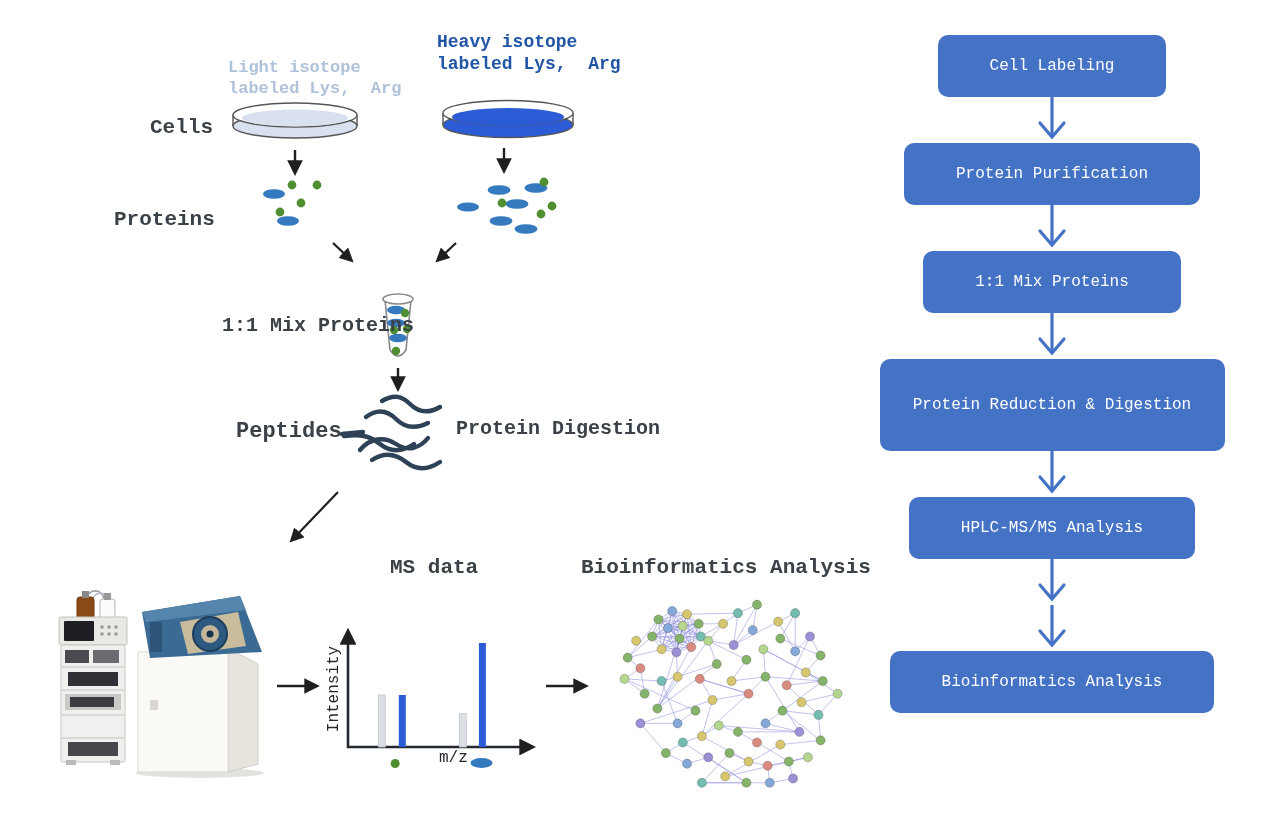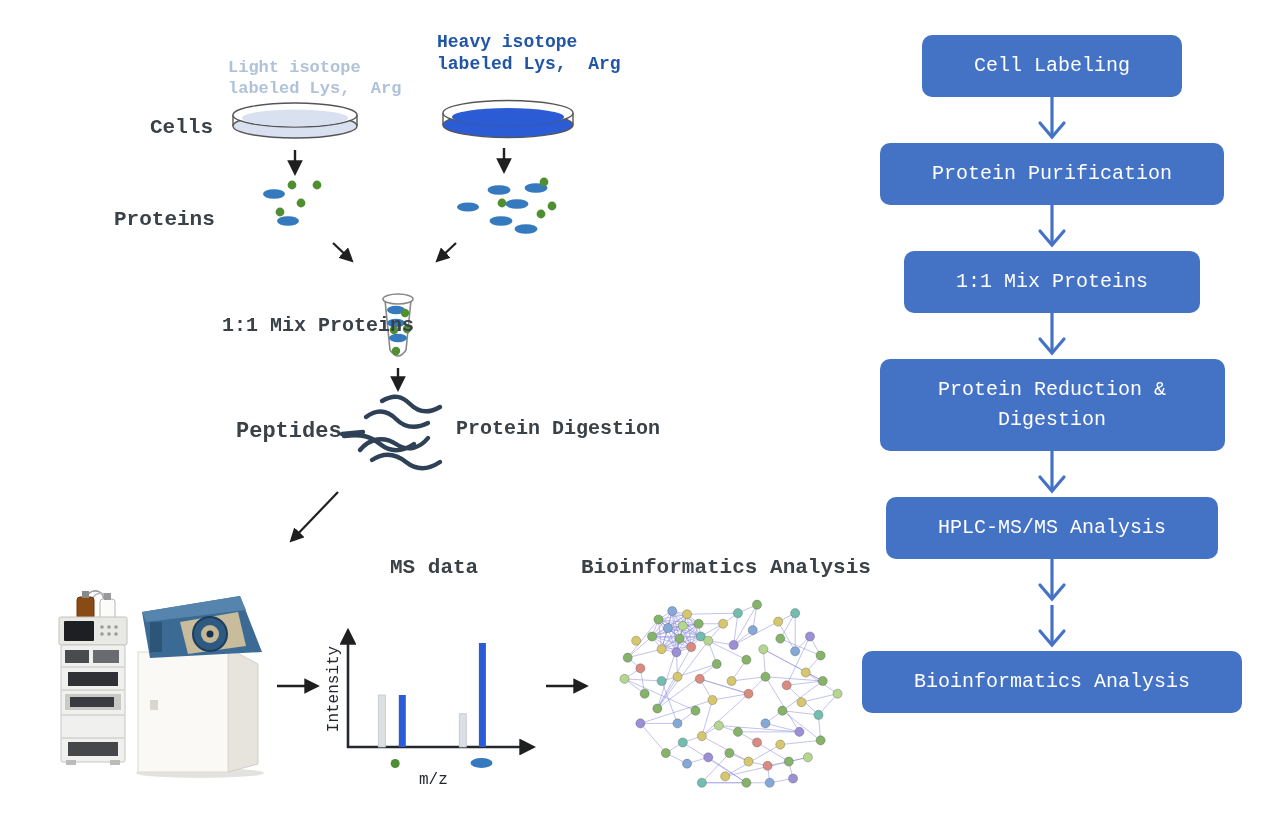--- a/index.html
+++ b/index.html
@@ -9,21 +9,21 @@
   .cond{font-size:17px;line-height:21px;}
   .cond.light{color:var(--light-text);}
   .cond.heavy{color:var(--heavy-text);font-size:18px;line-height:22px;}
   .big{font-size:21px;}
   .mid{font-size:20px;}
   .axis-lbl{position:absolute;color:#23282e;font-weight:normal;font-size:16px;white-space:nowrap;}
   .rot{transform:translate(-50%,-50%) rotate(-90deg);}
   #flowchart{position:absolute;left:876px;top:35px;width:352px;display:flex;
              flex-direction:column;align-items:center;}
   .flow-box{background:var(--flow-box);border-radius:10px;color:var(--flow-text);
-            font-size:20px;line-height:30px;min-height:62px;display:flex;align-items:center;
+            font-size:16px;line-height:30px;min-height:62px;display:flex;align-items:center;
             justify-content:center;padding:0 52px;text-align:center;box-sizing:border-box;
             white-space:nowrap;}
   .flow-box.wrap{white-space:normal;width:345px;min-height:92px;padding:0 20px;}
   .flow-arrow{flex:0 0 46px;height:46px;width:44px;}
 </style>
 </head>
 <body>
 
 <div class="canvas">
 
@@ -438,21 +438,21 @@
   <div class="lbl big" style="left:114px;top:186px;margin-top:22px;">Proteins</div>
   <div class="lbl mid" style="left:222px;top:314px;">1:1 Mix Proteins</div>
   <div class="lbl mid" style="left:456px;top:385px;margin-top:32px;">Protein Digestion</div>
   <div class="lbl" style="left:236px;top:419px;font-size:22px;">Peptides</div>
 
 
   <div class="lbl big" style="left:390px;top:556px;">MS data</div>
   <div class="lbl big" style="left:581px;top:556px;">Bioinformatics Analysis</div>
 
   <div class="axis-lbl rot" style="left:334px;top:689px;">Intensity</div>
-  <div class="axis-lbl" style="left:419px;top:749px;margin-top:22px;">m/z</div>
+  <div class="axis-lbl" style="left:439px;top:749px;">m/z</div>
 
   
   <div id="flowchart">
       <div class="flow-box">Cell Labeling</div>
       <svg class="flow-arrow" viewBox="0 0 44 46">
         <line x1="22" y1="0" x2="22" y2="38" stroke="#4472C4" stroke-width="3.2"></line>
         <polyline points="10,26 22,40 34,26" fill="none" stroke="#4472C4" stroke-width="3.2" stroke-linecap="round"></polyline>
       </svg>
       <div class="flow-box">Protein Purification</div>
       <svg class="flow-arrow" viewBox="0 0 44 46">

